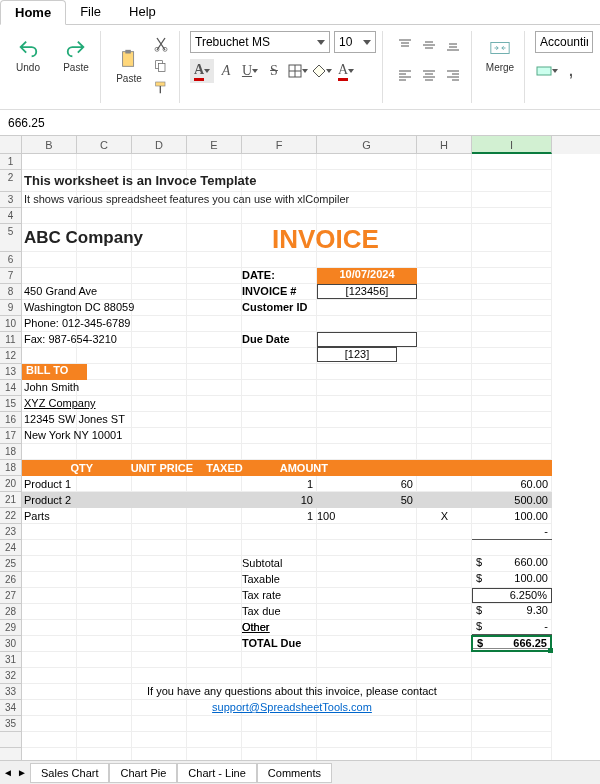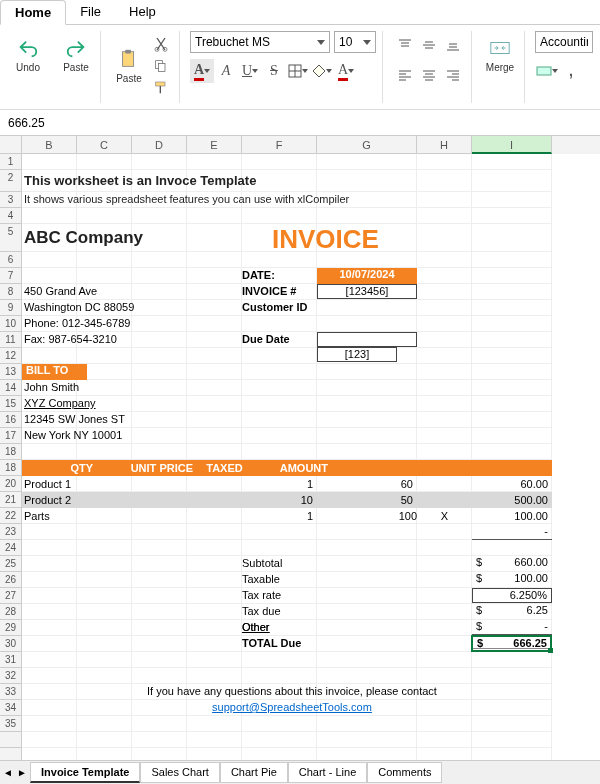--- a/index.html
+++ b/index.html
@@ -725,41 +725,41 @@
           <div class="cblock alt-row" style="left: 0px; top: 338px; width: 530px; height: 16px; display: flex; align-items: center;">
             <div style="width:220px;padding-left:2px">Product 2</div>
             <div style="width:75px;text-align:right;padding-right:4px">10</div>
             <div style="width:100px;text-align:right;padding-right:4px">50</div>
             <div style="width:55px;text-align:center"></div>
             <div style="width:80px;text-align:right;padding-right:4px">500.00</div>
           </div>
           <div class="cblock " style="left: 0px; top: 354px; width: 530px; height: 16px; display: flex; align-items: center;">
             <div style="width:220px;padding-left:2px">Parts</div>
             <div style="width:75px;text-align:right;padding-right:4px">1</div>
-            <div style="width:100px;text-align:right;padding-right:0">100</div>
+            <div style="width:100px;text-align:left;padding-right:14px">100</div>
             <div style="width:55px;text-align:center">X</div>
             <div style="width:80px;text-align:right;padding-right:4px">100.00</div>
           </div>
           <div class="cblock " style="left: 450px; top: 371px; width: 80px; height: 15px; text-align: right; padding-right: 4px; border-bottom: 1px solid rgb(85, 85, 85);">-</div>
           <div class="cblock " style="left: 220px; top: 403px; width: 145px;">Subtotal</div>
           <div class="cblock " style="left: 450px; top: 402px; width: 80px; height: 15px; text-align: right; padding-right: 4px; display: flex; justify-content: space-between; padding-left: 4px;">
             <span>$</span>
             <span>660.00</span>
           </div>
           <div class="cblock " style="left: 220px; top: 419px; width: 145px;">Taxable</div>
           <div class="cblock " style="left: 450px; top: 418px; width: 80px; height: 15px; text-align: right; padding-right: 4px; display: flex; justify-content: space-between; padding-left: 4px;">
             <span>$</span>
             <span>100.00</span>
           </div>
           <div class="cblock " style="left: 220px; top: 435px;">Tax rate</div>
           <div class="cblock boxed" style="left: 450px; top: 434px; width: 80px; height: 15px; text-align: right; padding-right: 4px;">6.250%</div>
           <div class="cblock " style="left: 220px; top: 451px; width: 145px;">Tax due</div>
           <div class="cblock " style="left: 450px; top: 450px; width: 80px; height: 15px; text-align: right; padding-right: 4px; display: flex; justify-content: space-between; padding-left: 4px;">
             <span>$</span>
-            <span>6.25</span>
+            <span>9.30</span>
           </div>
           <div class="cblock " style="left: 220px; top: 467px; width: 145px;">Other</div>
           <div class="cblock " style="left: 450px; top: 466px; width: 80px; height: 15px; text-align: right; padding-right: 4px; display: flex; justify-content: space-between; padding-left: 4px; border-bottom: 1px solid rgb(85, 85, 85);">
             <span>$</span>
             <span>-</span>
           </div>
           <div class="cblock " style="left: 220px; top: 467px; text-decoration: underline;"><u>Other</u></div>
           <div class="cblock " style="left: 220px; top: 483px; width: 145px; font-weight: bold;">TOTAL Due</div>
           <div class="cblock " style="left: 450px; top: 482px; width: 80px; height: 15px; text-align: right; padding-right: 4px; display: flex; justify-content: space-between; padding-left: 4px; border-width: 1px 1px 3px; border-style: solid solid double; border-color: rgb(136, 136, 136); border-image: initial; font-weight: bold;">
             <span>$</span>
@@ -772,19 +772,18 @@
     </div>
   </div>
 </div>
 
 <div class="sheet-tabs">
   <div class="nav">
     <span style="font-size:10px">◄</span>
       <span style="font-size:10px">►</span>
   </div>
   <div id="tabs" style="display:flex">
-      <div class="stab active">Invoice Template</div>
       <div class="stab">Sales Chart</div>
       <div class="stab">Chart Pie</div>
       <div class="stab">Chart - Line</div>
       <div class="stab">Comments</div>
     </div>
 </div>
 
 </body></html>

